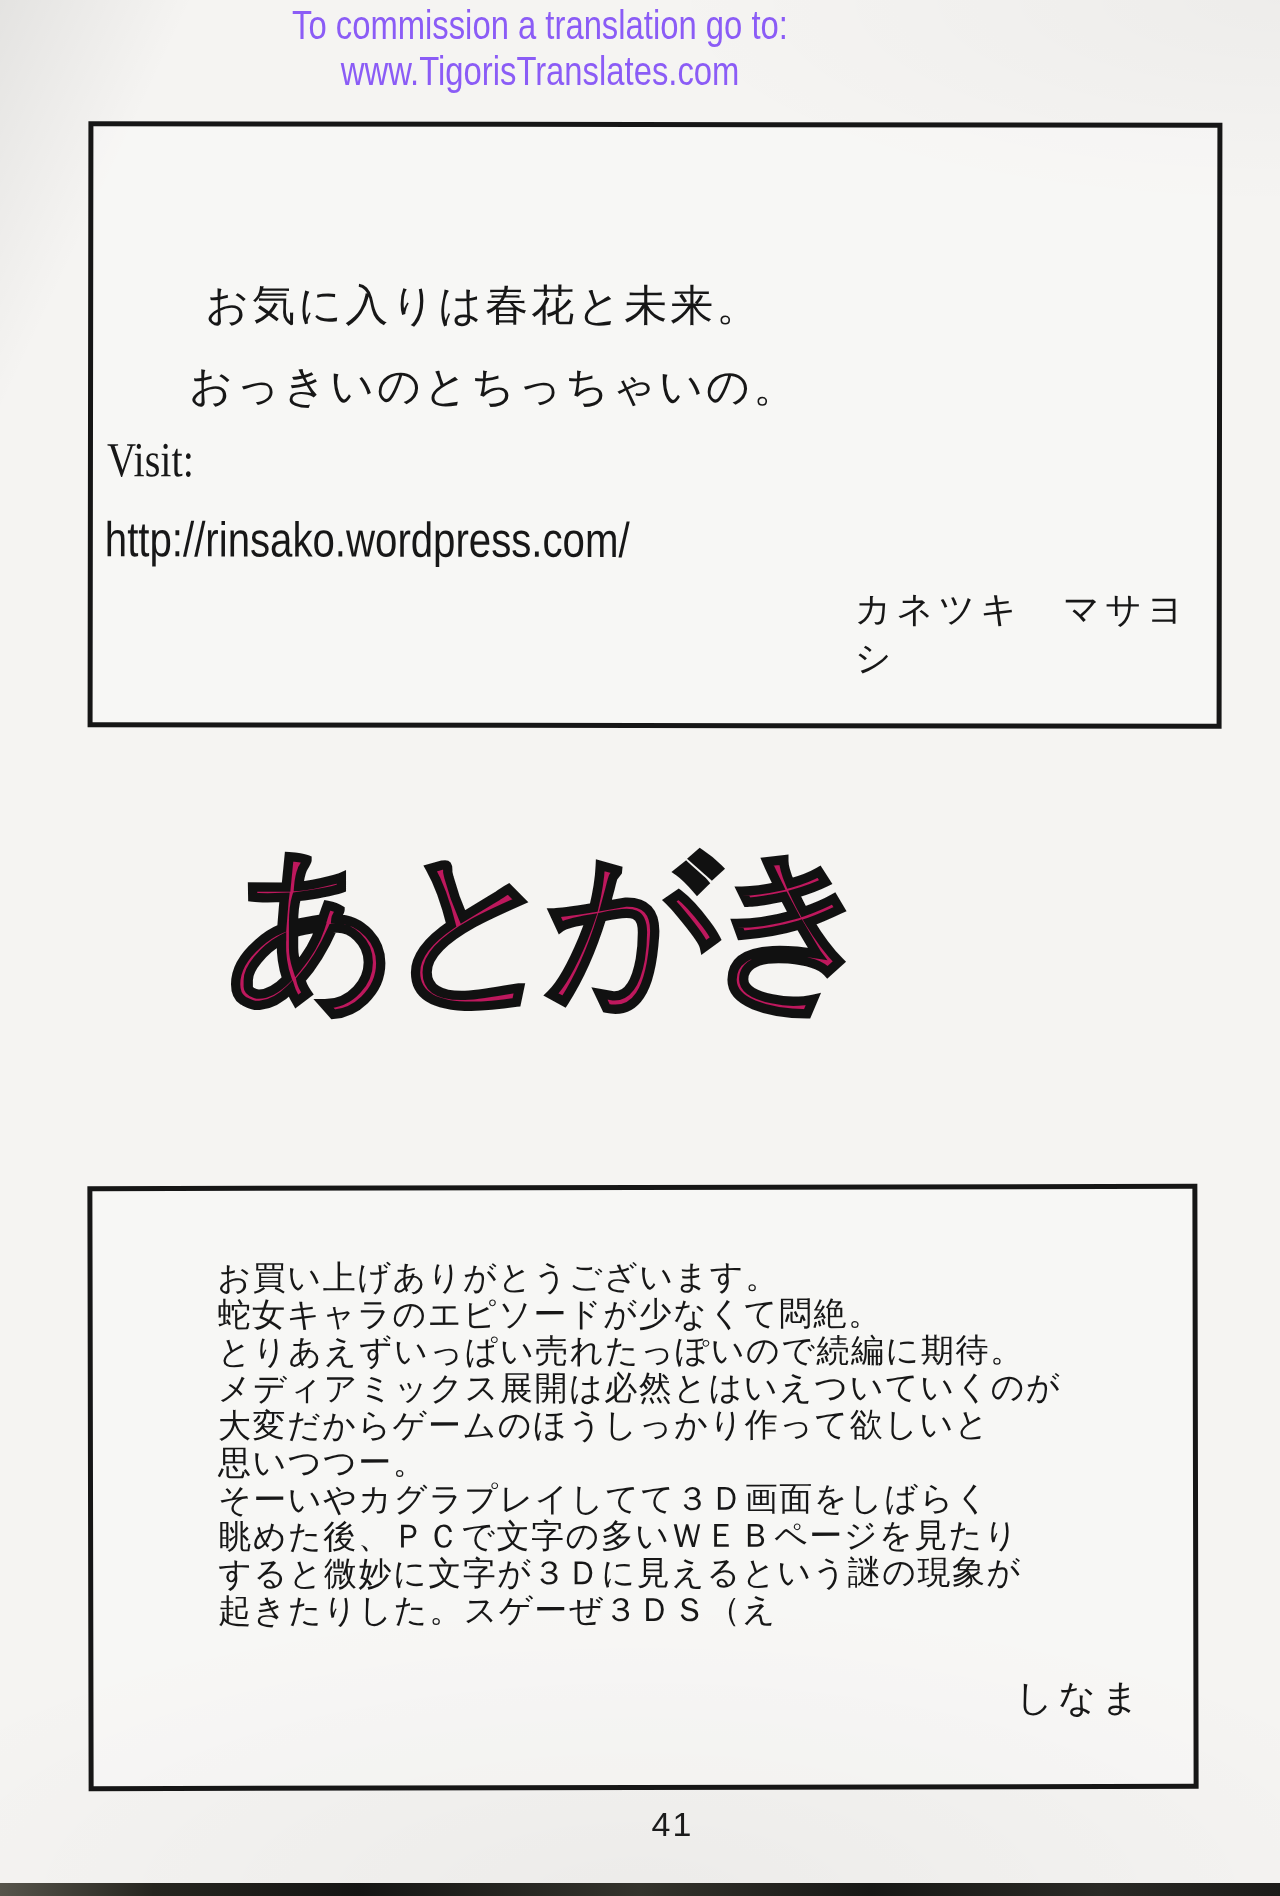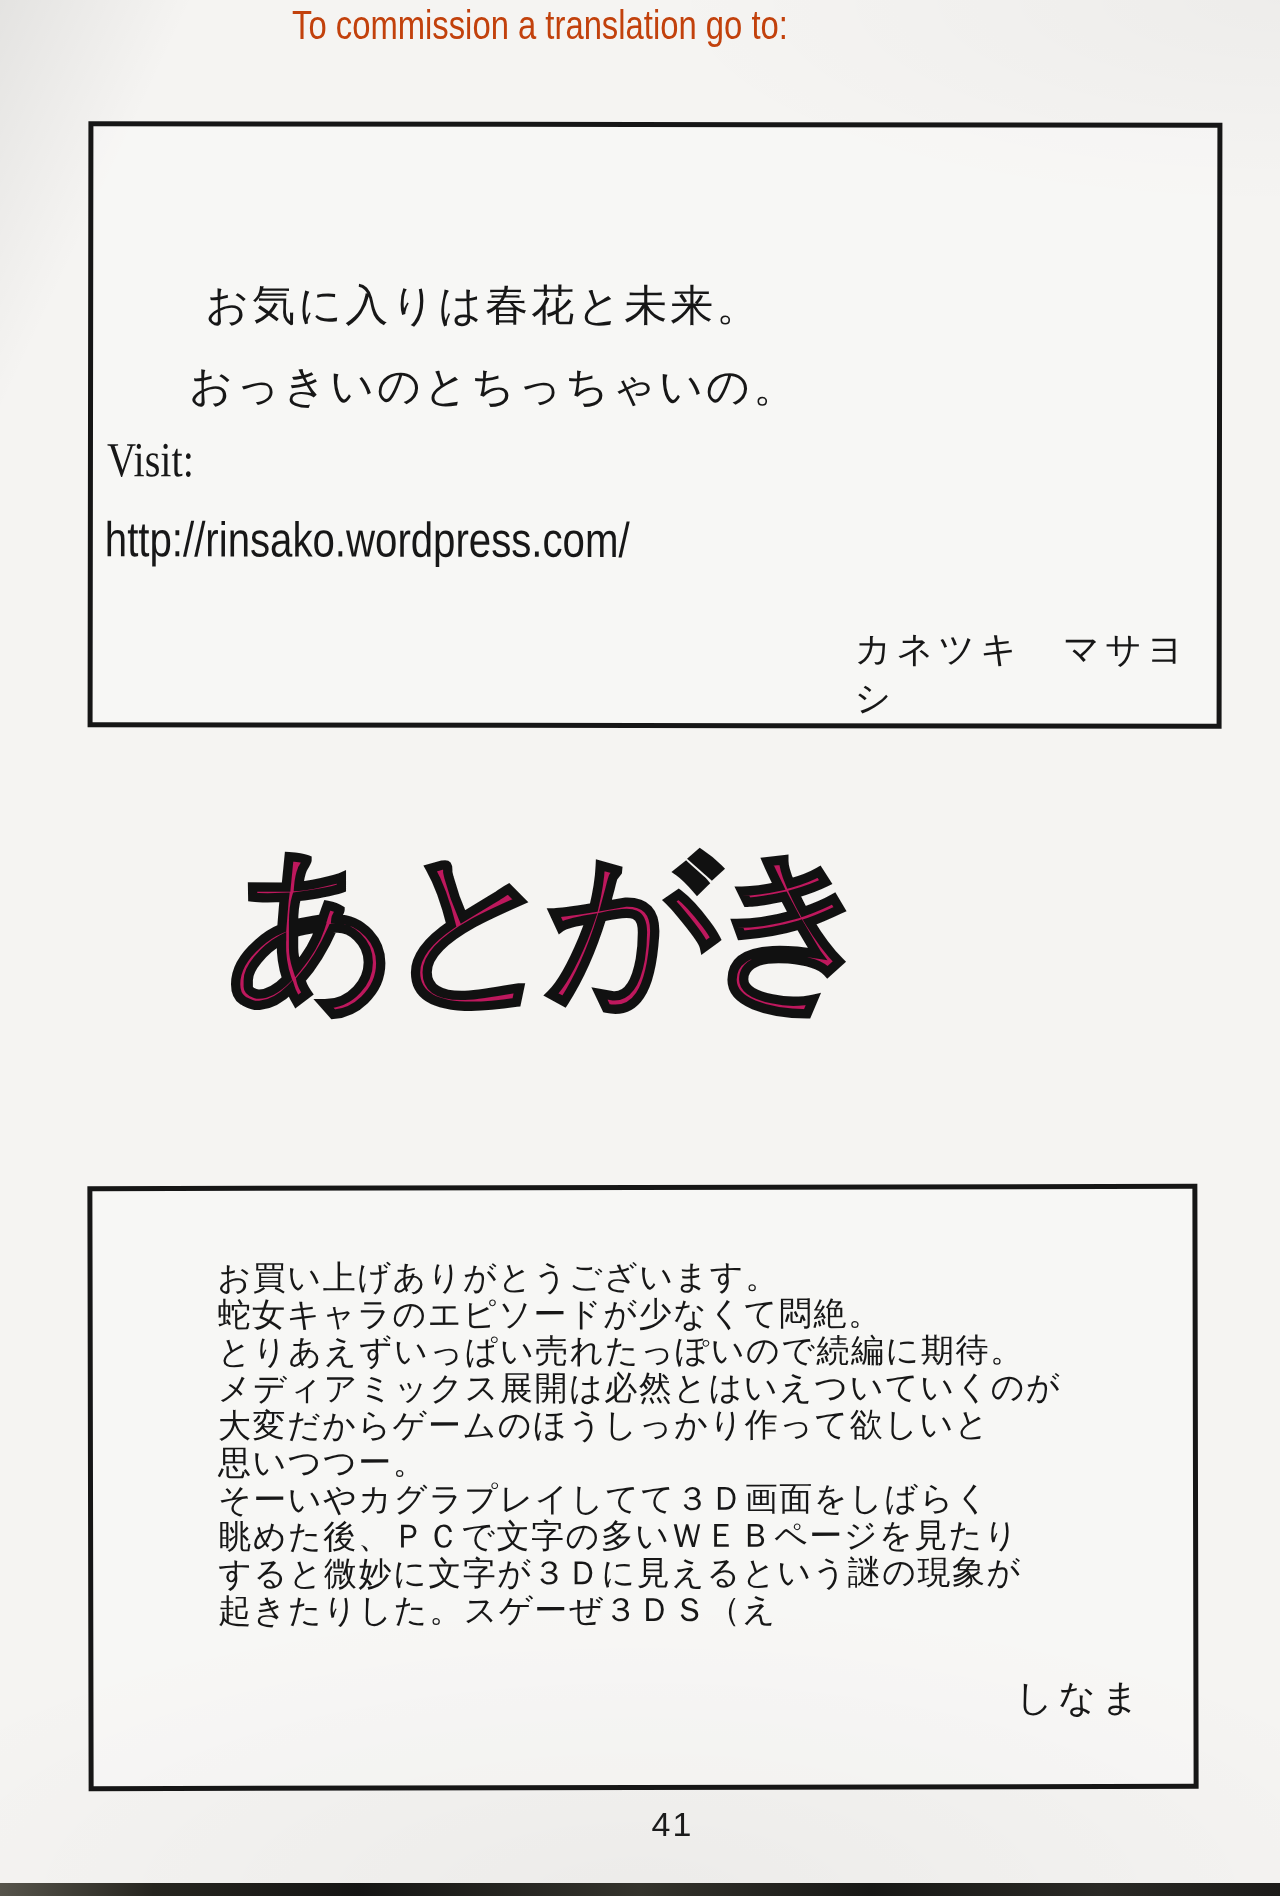--- a/index.html
+++ b/index.html
@@ -40,41 +40,41 @@
   .header {
     position: absolute;
     top: 2px;
     left: 0;
     width: 1080px;
     text-align: center;
   }
   .header .hline {
     font-size: 41px;
     line-height: 46px;
-    color: #c2410c;
+    color: #8b5cf6;
   }
   .jp {
     font-family: "DejaVu Sans", "Liberation Sans", sans-serif;
   }
   
   .box1 {
     position: absolute;
     left: 88px;
     top: 122px;
     width: 1124px;
     height: 596px;
     border: 5px solid #161616;
     transform: rotate(0.08deg);
     background: rgba(255,255,255,0.25);
   }
   .b1-jp1 { position: absolute; left: 96px;  top: 150px; font-size: 43px; letter-spacing: 3px; margin-left: 16px; }
   .b1-jp2 { position: absolute; left: 96px;  top: 231px; font-size: 43px; letter-spacing: 3px; }
   .b1-visit { position: absolute; left: 14px; top: 305px; font-size: 49px; font-family: Liberation Serif, serif; }
   .b1-url   { position: absolute; left: 12px; top: 385px; font-size: 49px; }
-  .b1-artist { position: absolute; left: 762px; top: 458px; font-size: 36px; letter-spacing: 5px; margin-top: 40px; }
+  .b1-artist { position: absolute; left: 762px; top: 458px; font-size: 36px; letter-spacing: 5px; }
   
   .afterword-title {
     position: absolute;
     left: 226px;
     top: 828px;
     font-size: 170px;
     line-height: 195px;
     font-weight: bold;
     letter-spacing: -14px;
     color: #be185d;
@@ -132,20 +132,23 @@
 </style>
 </head>
 <body>
 
 <div class="scan-shade"></div>
 
 <div class="header">
   <div class="hline">
     <span class="condensed">To commission a translation go to:</span>
   </div>
+  <div class="hline">
+    <span class="condensed">www.TigorisTranslates.com</span>
+  </div>
 </div>
 
 <div class="box1">
   <div class="b1-jp1 jp">お気に入りは春花と未来。</div>
   <div class="b1-jp2 jp">おっきいのとちっちゃいの。</div>
   <div class="b1-visit">
     <span class="condensed-left">Visit:</span>
   </div>
   <div class="b1-url">
     <span class="condensed-left">http://rinsako.wordpress.com/</span>

